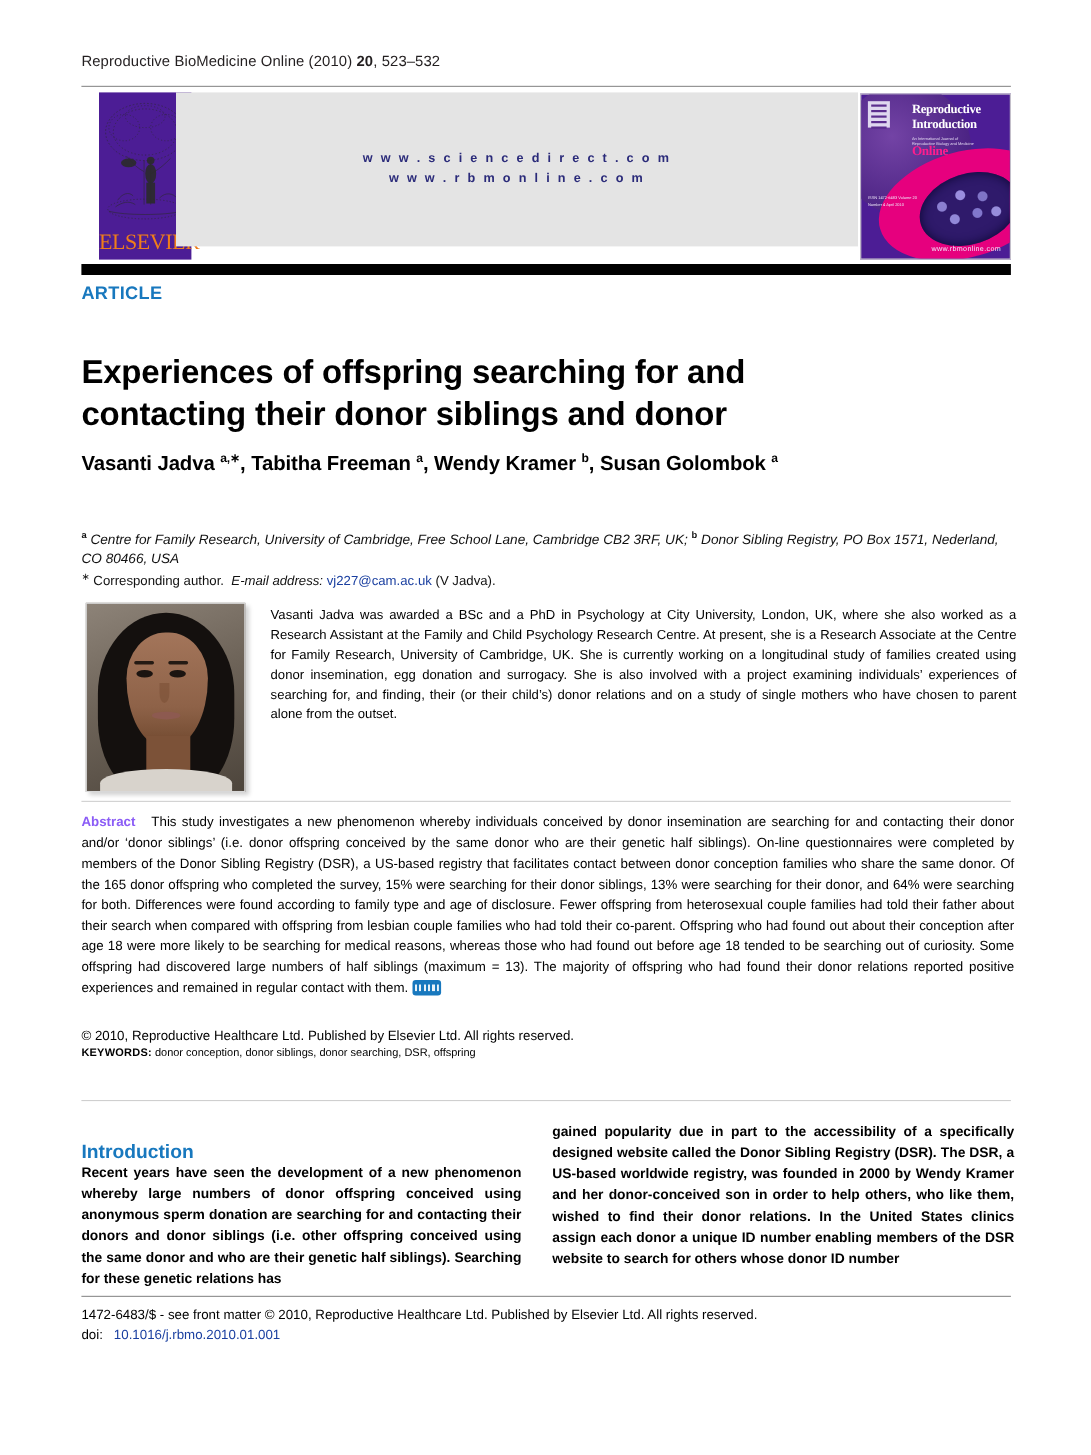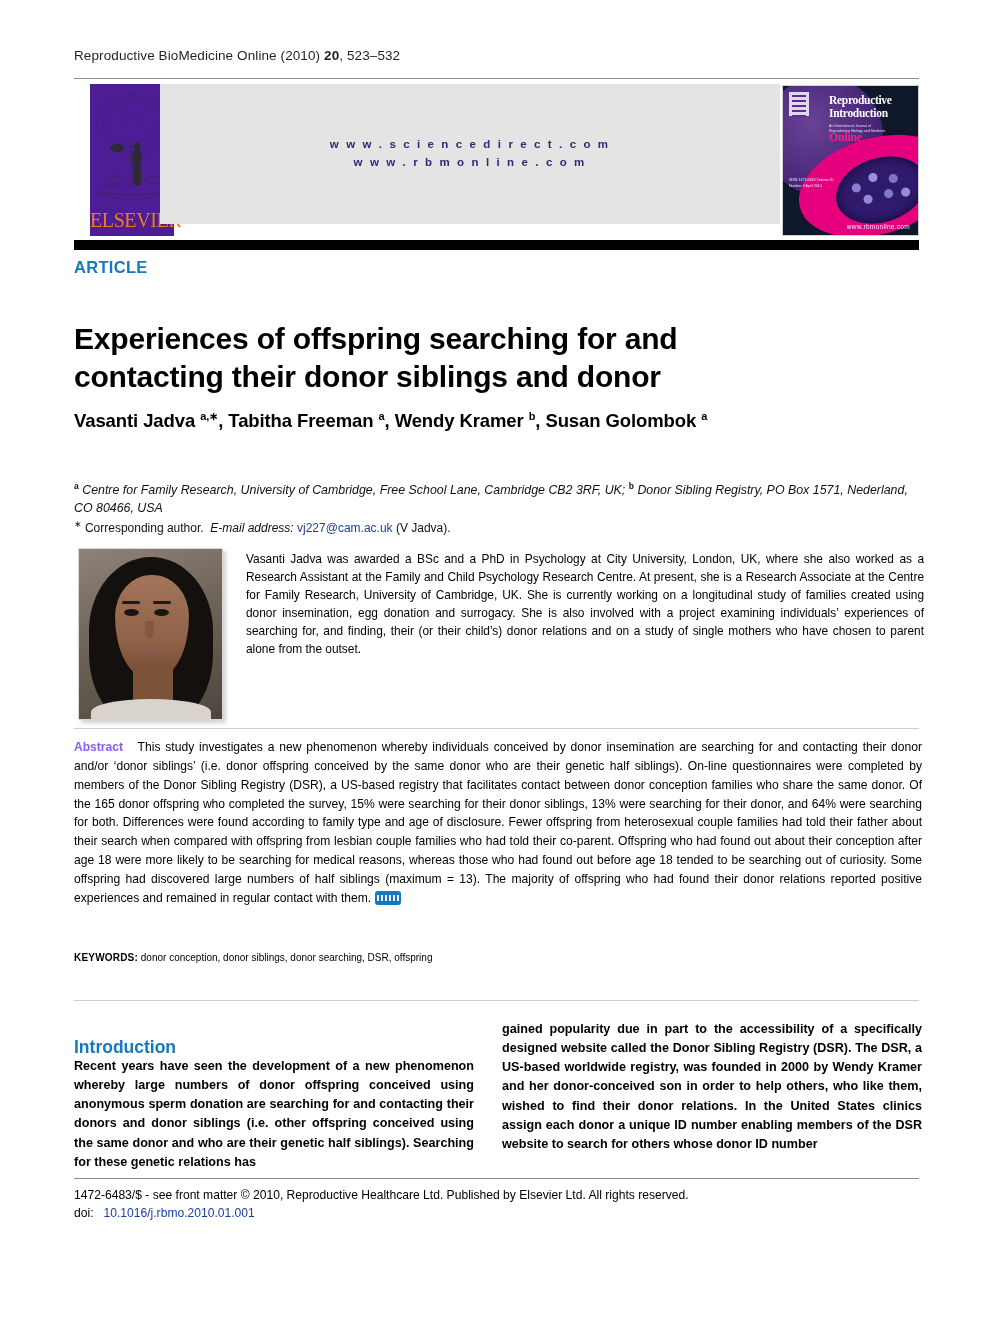--- a/index.html
+++ b/index.html
@@ -44,21 +44,21 @@
     position:absolute; left:86px; top:0; width:620px; height:140px;
     background:#e4e4e4;
     display:flex; align-items:center; justify-content:center;
   }
   .sd-urls { text-align:center; line-height:1.55; }
   .sd-urls div {
     color:#2b2b7a; font-weight:700; font-size:11.5px; letter-spacing:2.1px;
   }
   .cover {
     position:absolute; right:0; top:1px; width:137px; height:151px;
-    background:#0f172a; overflow:hidden; border:1px solid #cfcfcf;
+    background:#4c1d95; overflow:hidden; border:1px solid #cfcfcf;
   }
   .cover-blob-a { position:absolute; left:-20px; top:-10px; width:120px; height:120px;
     background:radial-gradient(circle at 40% 40%, #7a4aa8 0%, #4b2480 70%); border-radius:50%; opacity:.85;}
   .cover-pink { position:absolute; left:14px; top:52px; width:160px; height:96px;
     background:#e6007e; border-radius:50% / 50%; transform:rotate(-16deg); }
   .cover-oval { position:absolute; left:52px; top:72px; width:92px; height:64px;
     background:#2f1a6b; border-radius:50%; transform:rotate(-18deg);
     box-shadow: inset 0 0 10px #0b0530; }
   .cover-oval::after{
     content:""; position:absolute; left:8px; top:8px; right:8px; bottom:8px;
@@ -302,20 +302,21 @@
     <div class="nose"></div>
     <div class="mouth"></div>
     <div class="shoulder"></div>
   </div>
   <div class="bio">Vasanti Jadva was awarded a BSc and a PhD in Psychology at City University, London, UK, where she also worked as a Research Assistant at the Family and Child Psychology Research Centre. At present, she is a Research Associate at the Centre for Family Research, University of Cambridge, UK. She is currently working on a longitudinal study of families created using donor insemination, egg donation and surrogacy. She is also involved with a project examining individuals’ experiences of searching for, and finding, their (or their child’s) donor relations and on a study of single mothers who have chosen to parent alone from the outset.</div>
 
   <div class="abs-rule"></div>
   <div class="abstract">
     <span class="lbl">Abstract</span>&nbsp;&nbsp;&nbsp;<span>This study investigates a new phenomenon whereby individuals conceived by donor insemination are searching for and contacting their donor and/or ‘donor siblings’ (i.e. donor offspring conceived by the same donor who are their genetic half siblings). On-line questionnaires were completed by members of the Donor Sibling Registry (DSR), a US-based registry that facilitates contact between donor conception families who share the same donor. Of the 165 donor offspring who completed the survey, 15% were searching for their donor siblings, 13% were searching for their donor, and 64% were searching for both. Differences were found according to family type and age of disclosure. Fewer offspring from heterosexual couple families had told their father about their search when compared with offspring from lesbian couple families who had told their co-parent. Offspring who had found out about their conception after age 18 were more likely to be searching for medical reasons, whereas those who had found out before age 18 tended to be searching out of curiosity. Some offspring had discovered large numbers of half siblings (maximum = 13). The majority of offspring who had found their donor relations reported positive experiences and remained in regular contact with them.</span><span class="rbm-badge"></span>
   </div>
+  <div class="copyline">© 2010, Reproductive Healthcare Ltd. Published by Elsevier Ltd. All rights reserved.</div>
   <div class="keywords">
     <b>KEYWORDS:</b><span> donor conception, donor siblings, donor searching, DSR, offspring</span>
   </div>
 
   <div class="col-rule"></div>
   <h2 class="secthead">Introduction</h2>
   <div class="colL">Recent years have seen the development of a new phenomenon whereby large numbers of donor offspring conceived using anonymous sperm donation are searching for and contacting their donors and donor siblings (i.e. other offspring conceived using the same donor and who are their genetic half siblings). Searching for these genetic relations has</div>
   <div class="colR">gained popularity due in part to the accessibility of a specifically designed website called the Donor Sibling Registry (DSR). The DSR, a US-based worldwide registry, was founded in 2000 by Wendy Kramer and her donor-conceived son in order to help others, who like them, wished to find their donor relations. In the United States clinics assign each donor a unique ID number enabling members of the DSR website to search for others whose donor ID number</div>
 
   <div class="foot-rule"></div>

